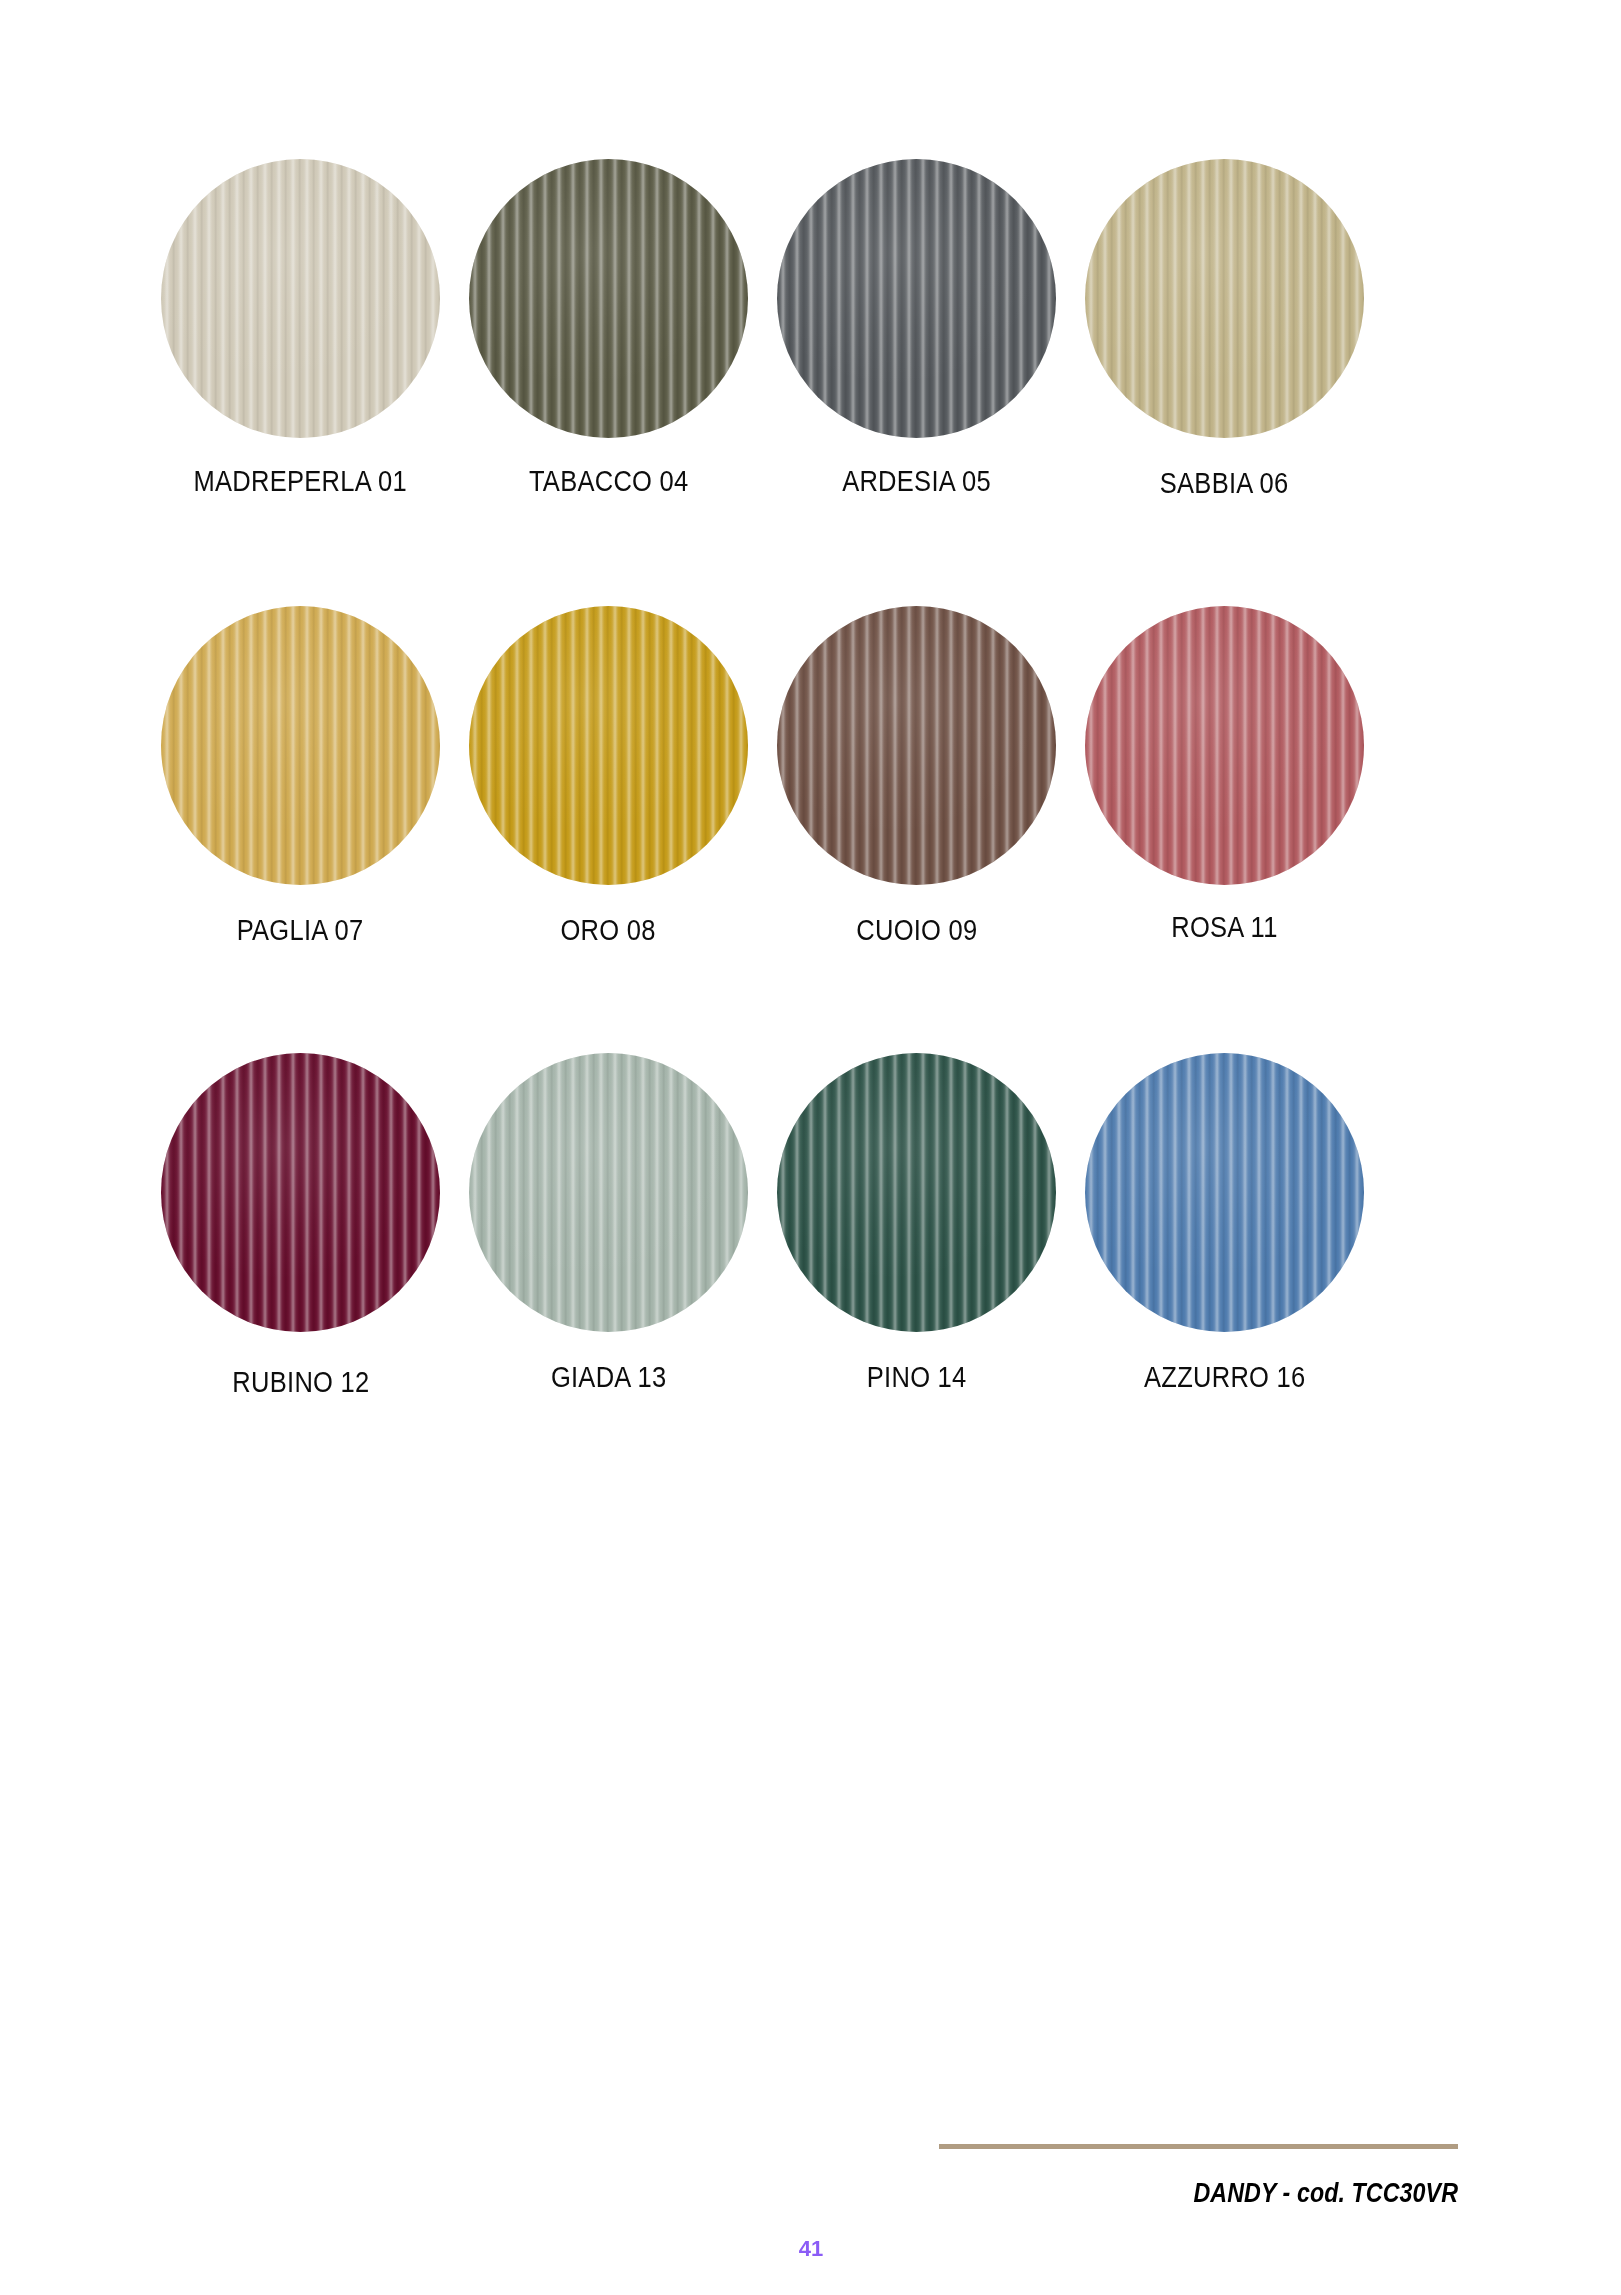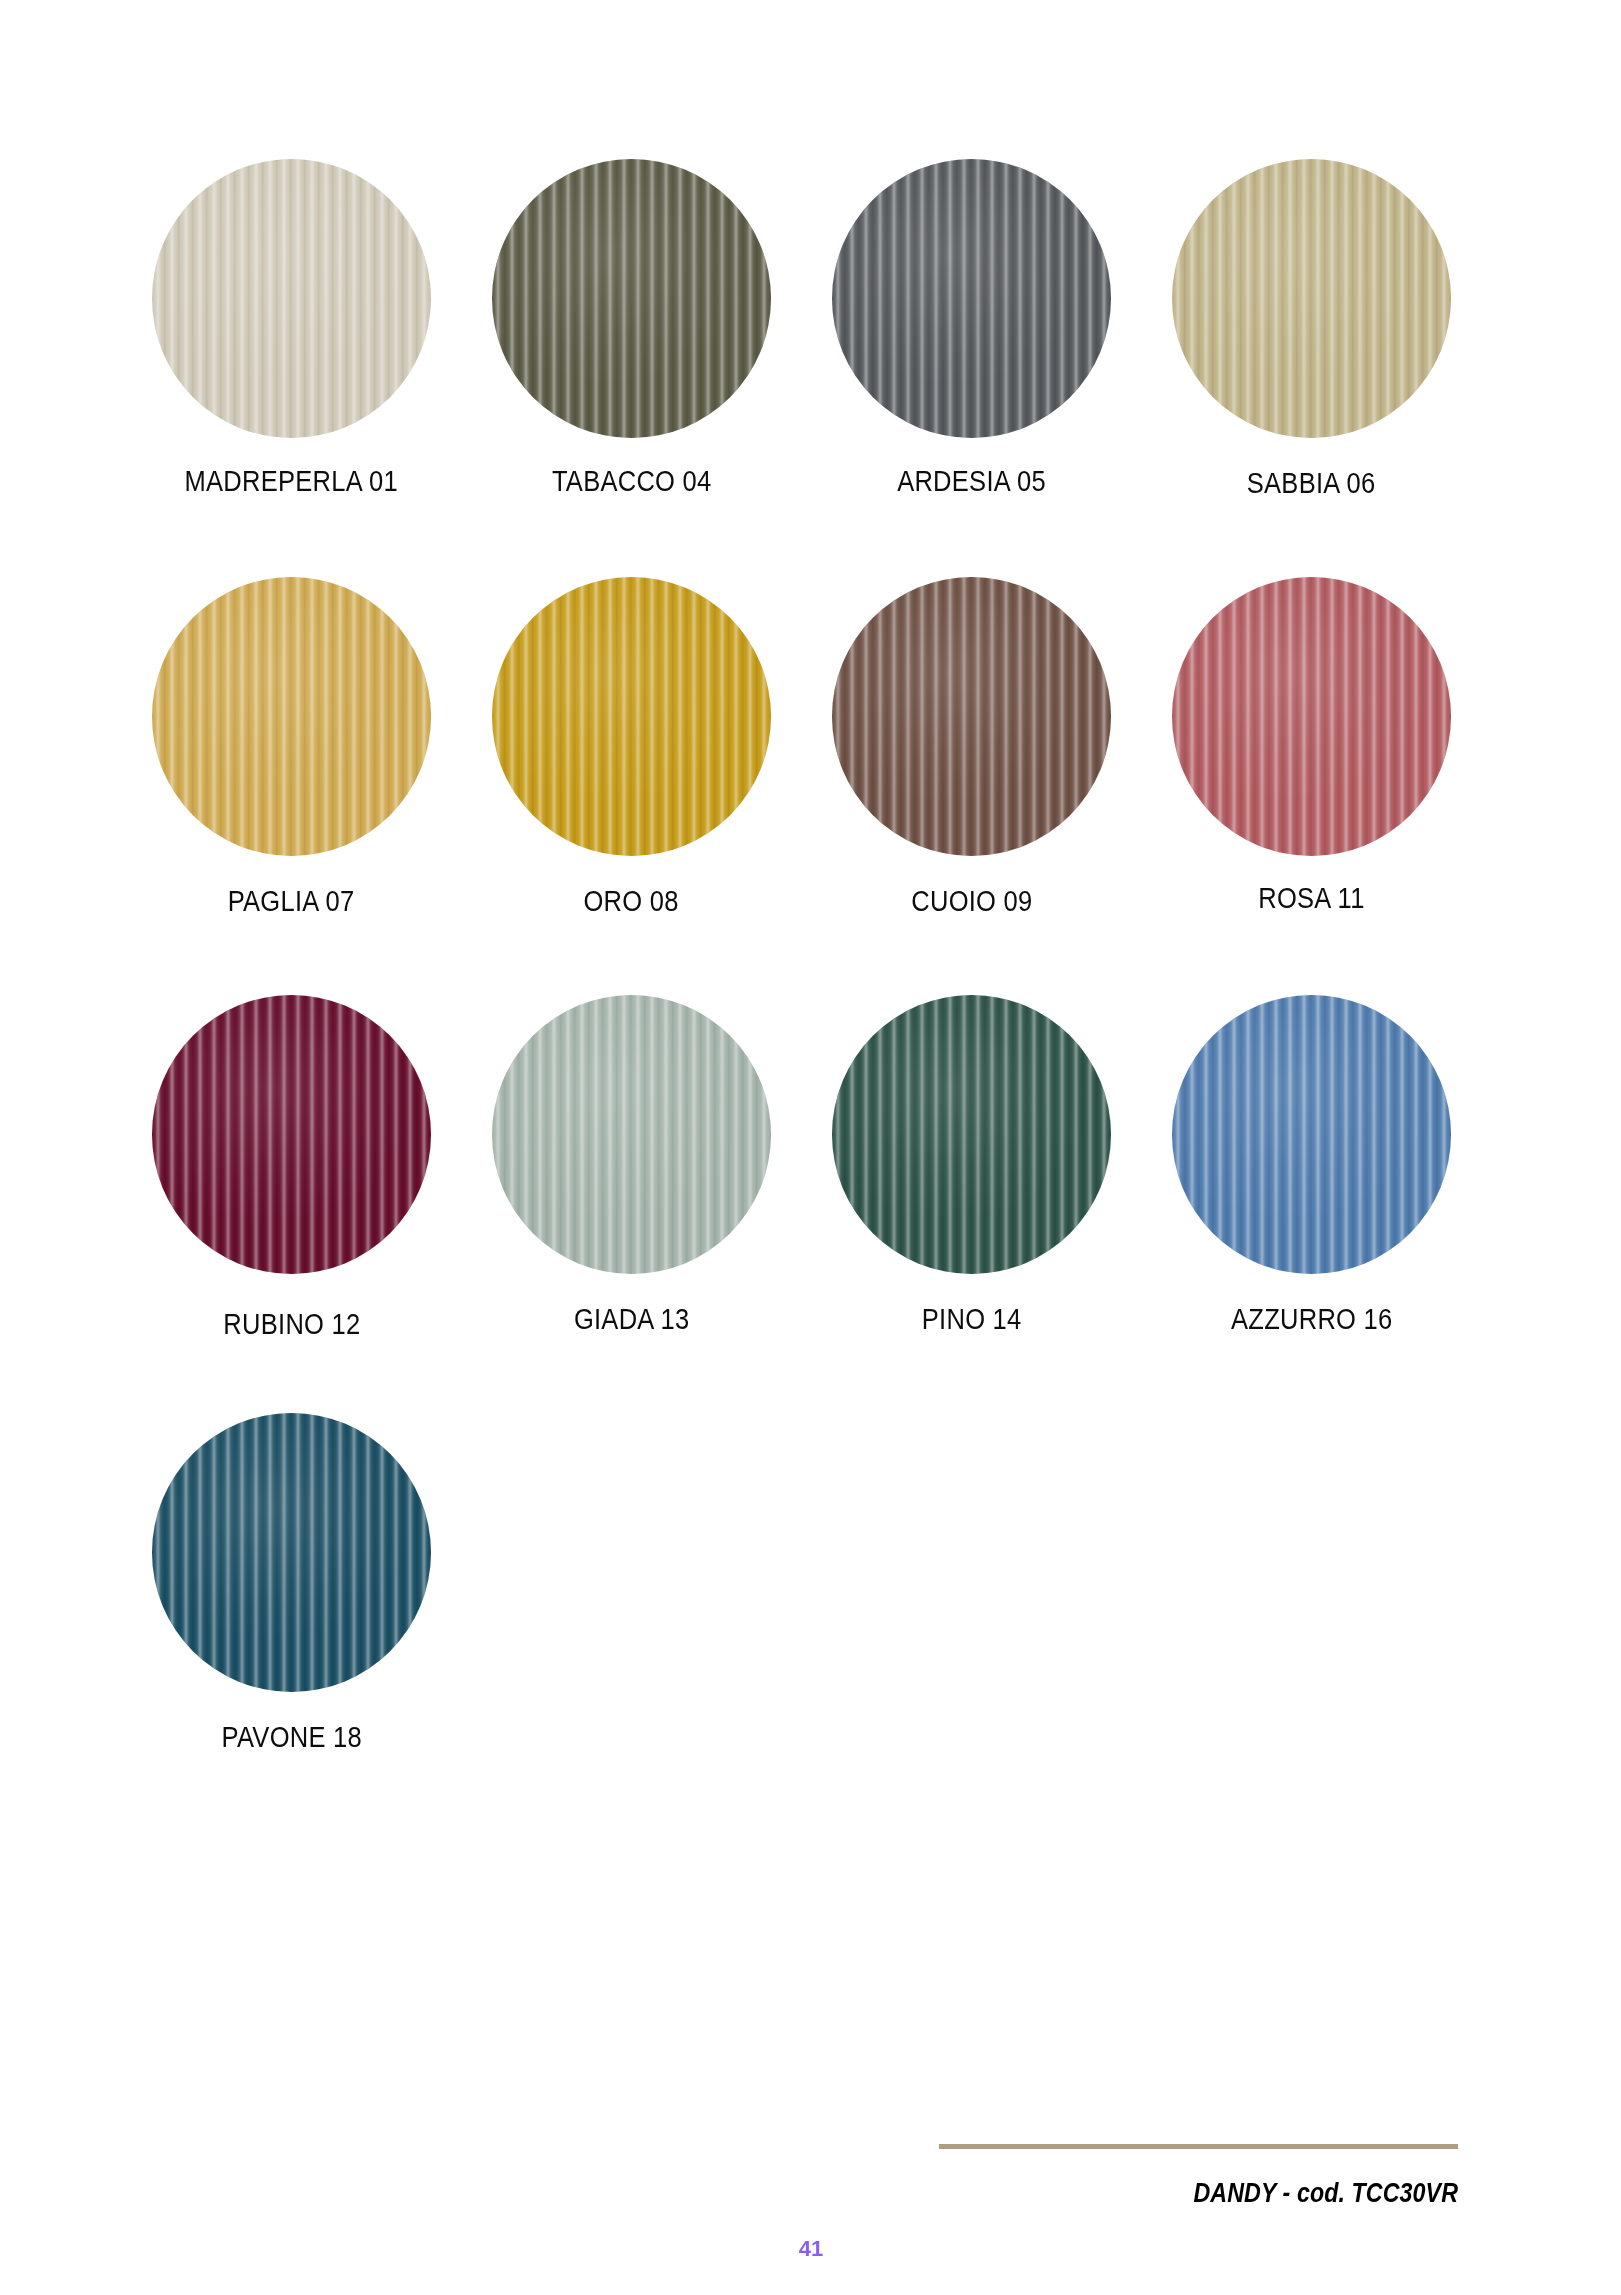--- a/index.html
+++ b/index.html
@@ -12,27 +12,28 @@
     height: 2295px;
     position: relative;
     overflow: hidden;
     font-family: "Liberation Sans", sans-serif;
     -webkit-font-smoothing: antialiased;
   }
 
   
   #swatch-grid {
     position: absolute;
-    left: 152px;
+    left: 161px;
     top: 159px;
     width: 1299px;
     display: grid;
     grid-template-columns: repeat(4, 279px);
     column-gap: 61px;
     row-gap: 0;
+    gap: 29px;
   }
 
   .swatch-cell {
     width: 279px;
     height: 418px;
     display: flex;
     flex-direction: column;
     align-items: center;
   }
 
@@ -191,24 +192,20 @@
       <div class="swatch-label">GIADA 13</div>
     </div>
     <div class="swatch-cell" data-row="3" data-index="12">
       <div class="swatch-disc" style="background-color: rgb(44, 82, 71);"></div>
       <div class="swatch-label">PINO 14</div>
     </div>
     <div class="swatch-cell" data-row="3" data-index="13">
       <div class="swatch-disc" style="background-color: rgb(77, 122, 173);"></div>
       <div class="swatch-label">AZZURRO 16</div>
     </div>
-    <div class="swatch-cell" data-row="3" data-index="15">
-      <div class="swatch-disc" style="background-color: rgb(26, 78, 99);"></div>
-      <div class="swatch-label">PAVONE 18</div>
-    </div>
   </div>
 
 <div id="footer-rule" style="background: rgb(176, 156, 130);"></div>
 
 <div id="footer-caption">DANDY - cod. TCC30VR</div>
 
 <div id="page-number">41</div>
 
 
 </body></html>

